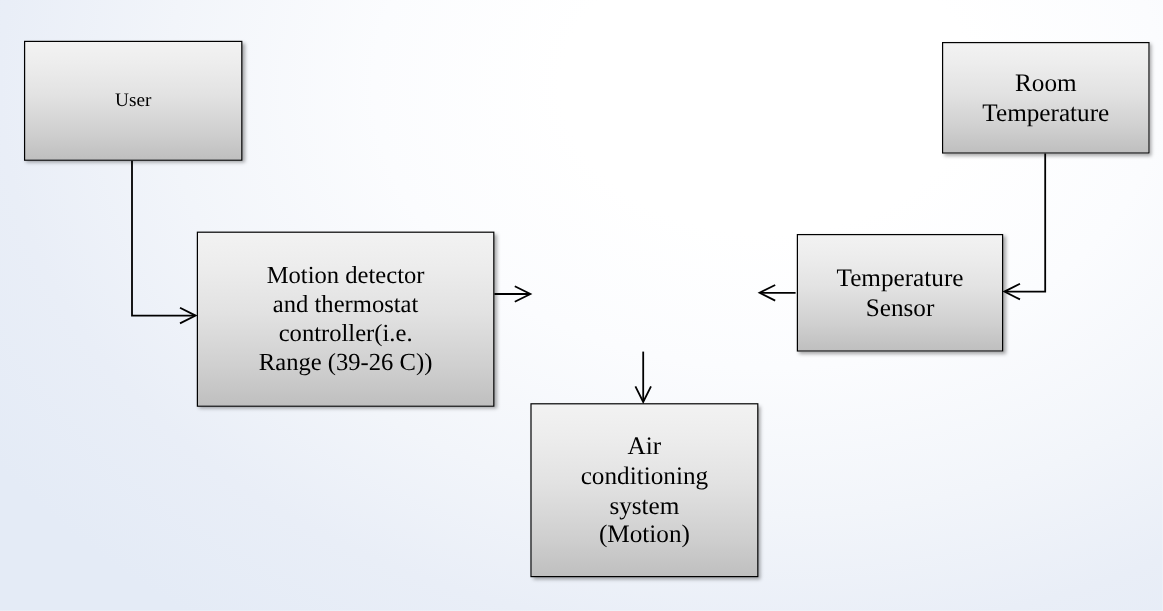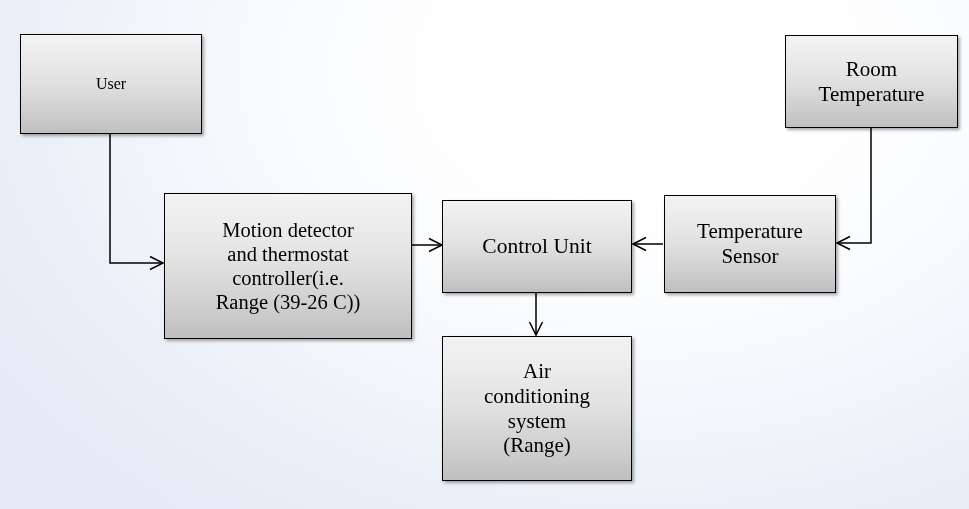--- a/index.html
+++ b/index.html
@@ -112,29 +112,26 @@
 Temperature</span>
   </div>
 
   <div class="node" id="node-motion">
     <span class="label">Motion detector
 and thermostat
 controller(i.e.
 Range (39-26 C))</span>
   </div>
 
-  <div class="node" id="node-control">
-    <span class="label">Control Unit</span>
-  </div>
 
   <div class="node" id="node-tempsens">
     <span class="label">Temperature
 Sensor</span>
   </div>
 
   <div class="node" id="node-ac">
     <span class="label">Air
 conditioning
 system
-(Range)</span>
+(Motion)</span>
   </div>
 
 </div>
 
 </body></html>

